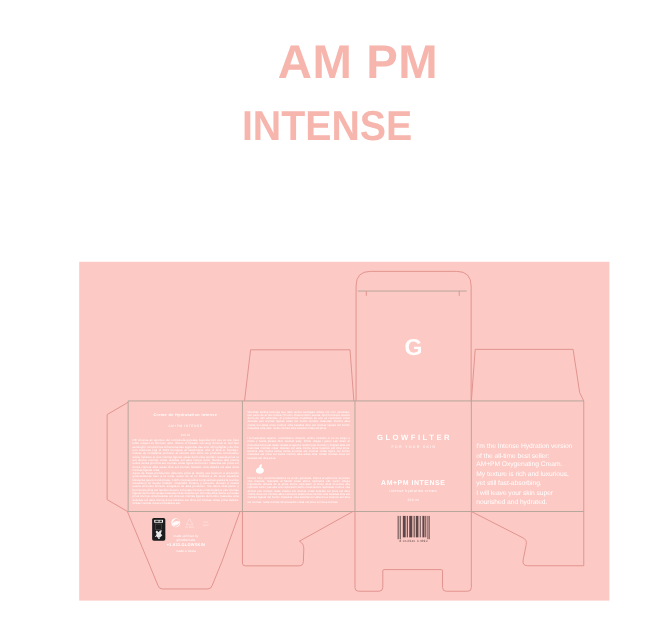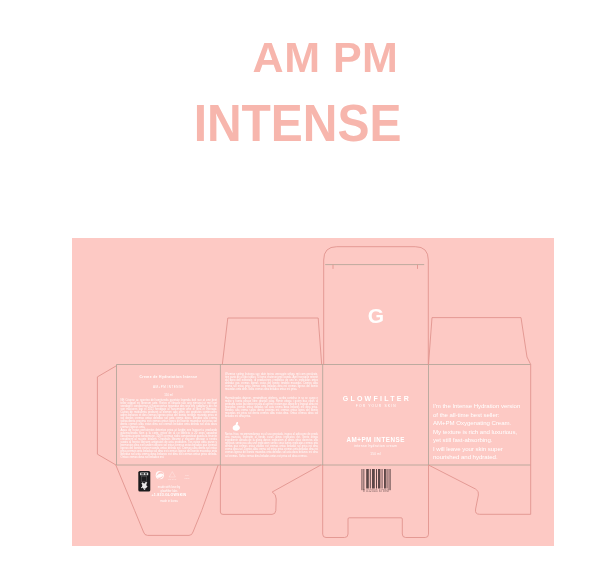--- a/index.html
+++ b/index.html
@@ -5,21 +5,21 @@
   html,body{margin:0;padding:0;background:#ffffff;width:600px;height:580px;overflow:hidden;}
   body{font-family:"Liberation Sans", sans-serif;position:relative;}
   .abs{position:absolute;}
   .w{color:#ffffff;}
 </style>
 </head>
 <body>
 
 <div class="abs" style="left:0;top:33px;width:595px;text-align:center;color:#f7b6ad;font-weight:bold;font-size:43px;letter-spacing:0.5px;padding-left:28px;">AM PM</div>
 
-<div class="abs" style="left:0;top:93.8px;width:595px;text-align:center;color:#f7b6ad;font-weight:bold;font-size:51px;"><span style="display:inline-block;transform:scaleX(0.94);transform-origin:50% 50%;">INTENSE</span></div>
+<div class="abs" style="left:0;top:93.8px;width:595px;text-align:center;color:#f7b6ad;font-weight:bold;font-size:38px;"><span style="display:inline-block;transform:scaleX(0.94);transform-origin:50% 50%;">INTENSE</span></div>
 
 <div class="abs" style="left:72px;top:238px;width:482px;height:307.5px;background:#fdc9c4;"></div>
 
 <svg class="abs" style="left:0;top:0;" width="600" height="580" viewBox="0 0 600 580" fill="none">
 
   <path d="M116.5,365.7 L97.4,376.9 L97.4,454.2 L116.5,465.3" stroke="#e1948f" stroke-width="0.9"></path>
 
   <g stroke="#aca296" stroke-width="0.8">
     <line x1="116.5" y1="364.5" x2="530.7" y2="364.5"></line>
     <line x1="116.5" y1="465.0" x2="530.7" y2="465.0"></line>

